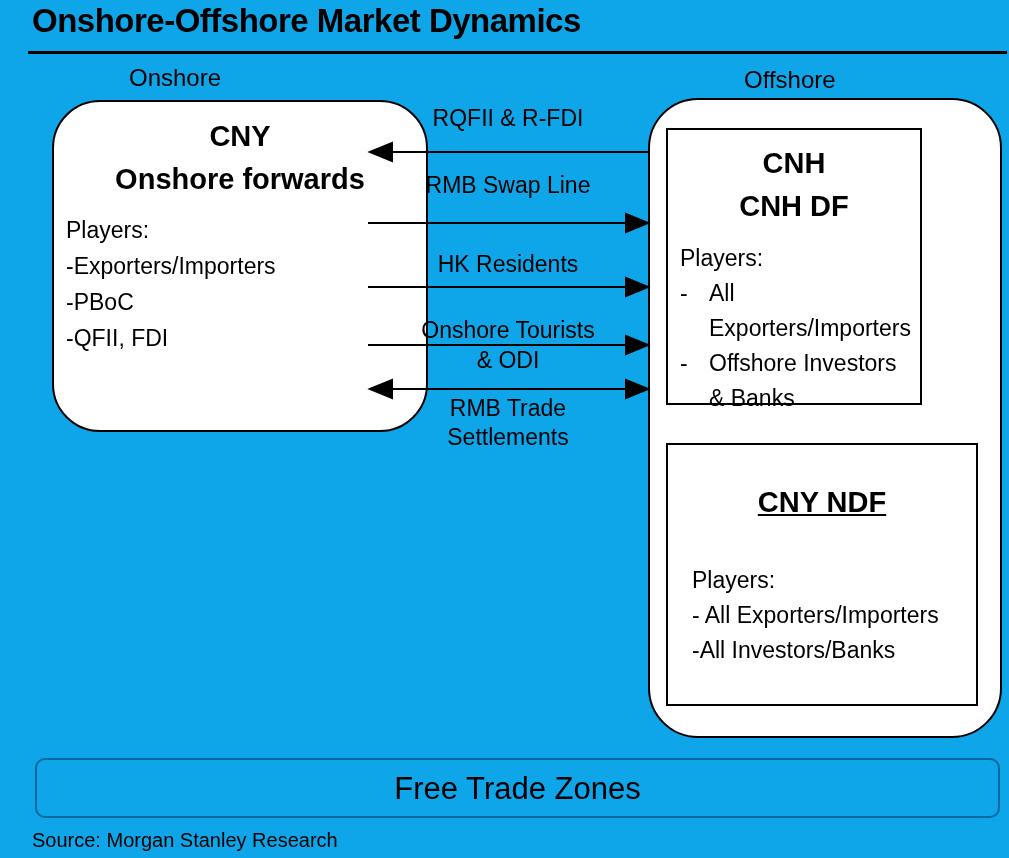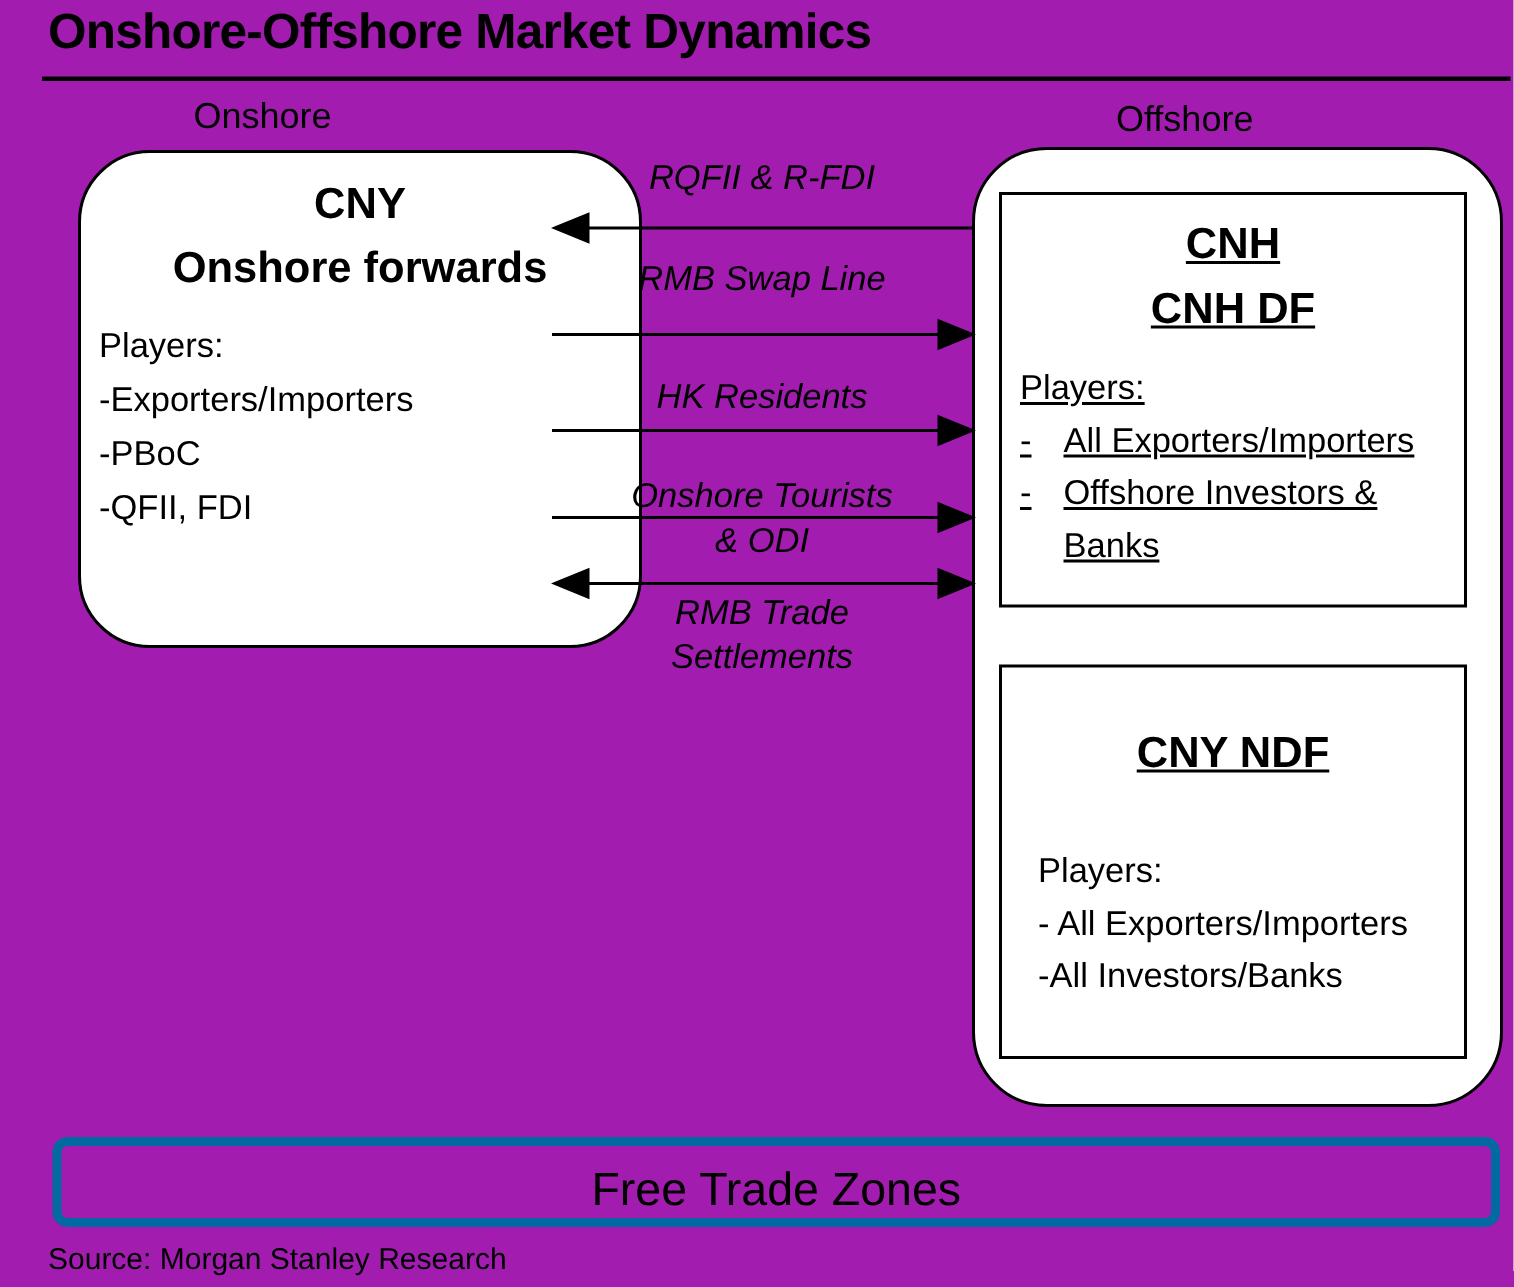--- a/index.html
+++ b/index.html
@@ -1,21 +1,21 @@
 <!DOCTYPE html>
 <html><head>
 <meta charset="utf-8">
 <style>
   * { margin: 0; padding: 0; box-sizing: border-box; }
   html, body { background: #ffffff; }
   .canvas {
     position: relative;
     width: 1009px;
     height: 858px;
-    background: #a21caf;
+    background: #0ea5e9;
     color: #000000;
     font-family: "Liberation Sans", "DejaVu Sans", sans-serif;
     overflow: hidden;
   }
   .abs { position: absolute; }
 
   .title {
     left: 32px; top: 2px;
     font-size: 33px;
     font-weight: bold;
@@ -45,21 +45,21 @@
     width: 376px; height: 332px;
     border-radius: 48px;
   }
   .offshore-outer {
     left: 648px; top: 98px;
     width: 354px; height: 640px;
     border-radius: 50px;
   }
   .cnh-box {
     left: 666px; top: 128px;
-    width: 312px; height: 277px; text-decoration: underline;
+    width: 256px; height: 277px;
   }
   .ndf-box {
     left: 666px; top: 443px;
     width: 312px; height: 263px;
   }
 
   .box-heading {
     text-align: center;
     font-size: 29px;
     font-weight: bold;
@@ -84,33 +84,32 @@
 
   .arrow-layer { left: 0; top: 0; width: 1009px; height: 858px; pointer-events: none; }
 
   .flow-label {
     left: 363px;
     width: 290px;
     text-align: center;
     font-size: 23px;
     line-height: 27px;
     white-space: nowrap;
-    font-style: italic;
   }
   .flow-label.f1 { top: 105px; }
   .flow-label.f2 { top: 172px; }
   .flow-label.f3 { top: 251px; }
   .flow-label.f4a { top: 317px; }
   .flow-label.f4b { top: 347px; }
   .flow-label.f5 { top: 394px; line-height: 29px; white-space: normal; }
 
   .ftz-box {
     left: 35px; top: 758px;
     width: 965px; height: 60px;
-    border: 6px solid #0369a1;
+    border: 2px solid #0369a1;
     border-radius: 10px;
     text-align: center;
     font-size: 31px;
     line-height: 57px;
     white-space: nowrap;
   }
 
   .source-note {
     left: 32px; top: 829px;
     font-size: 20px;

